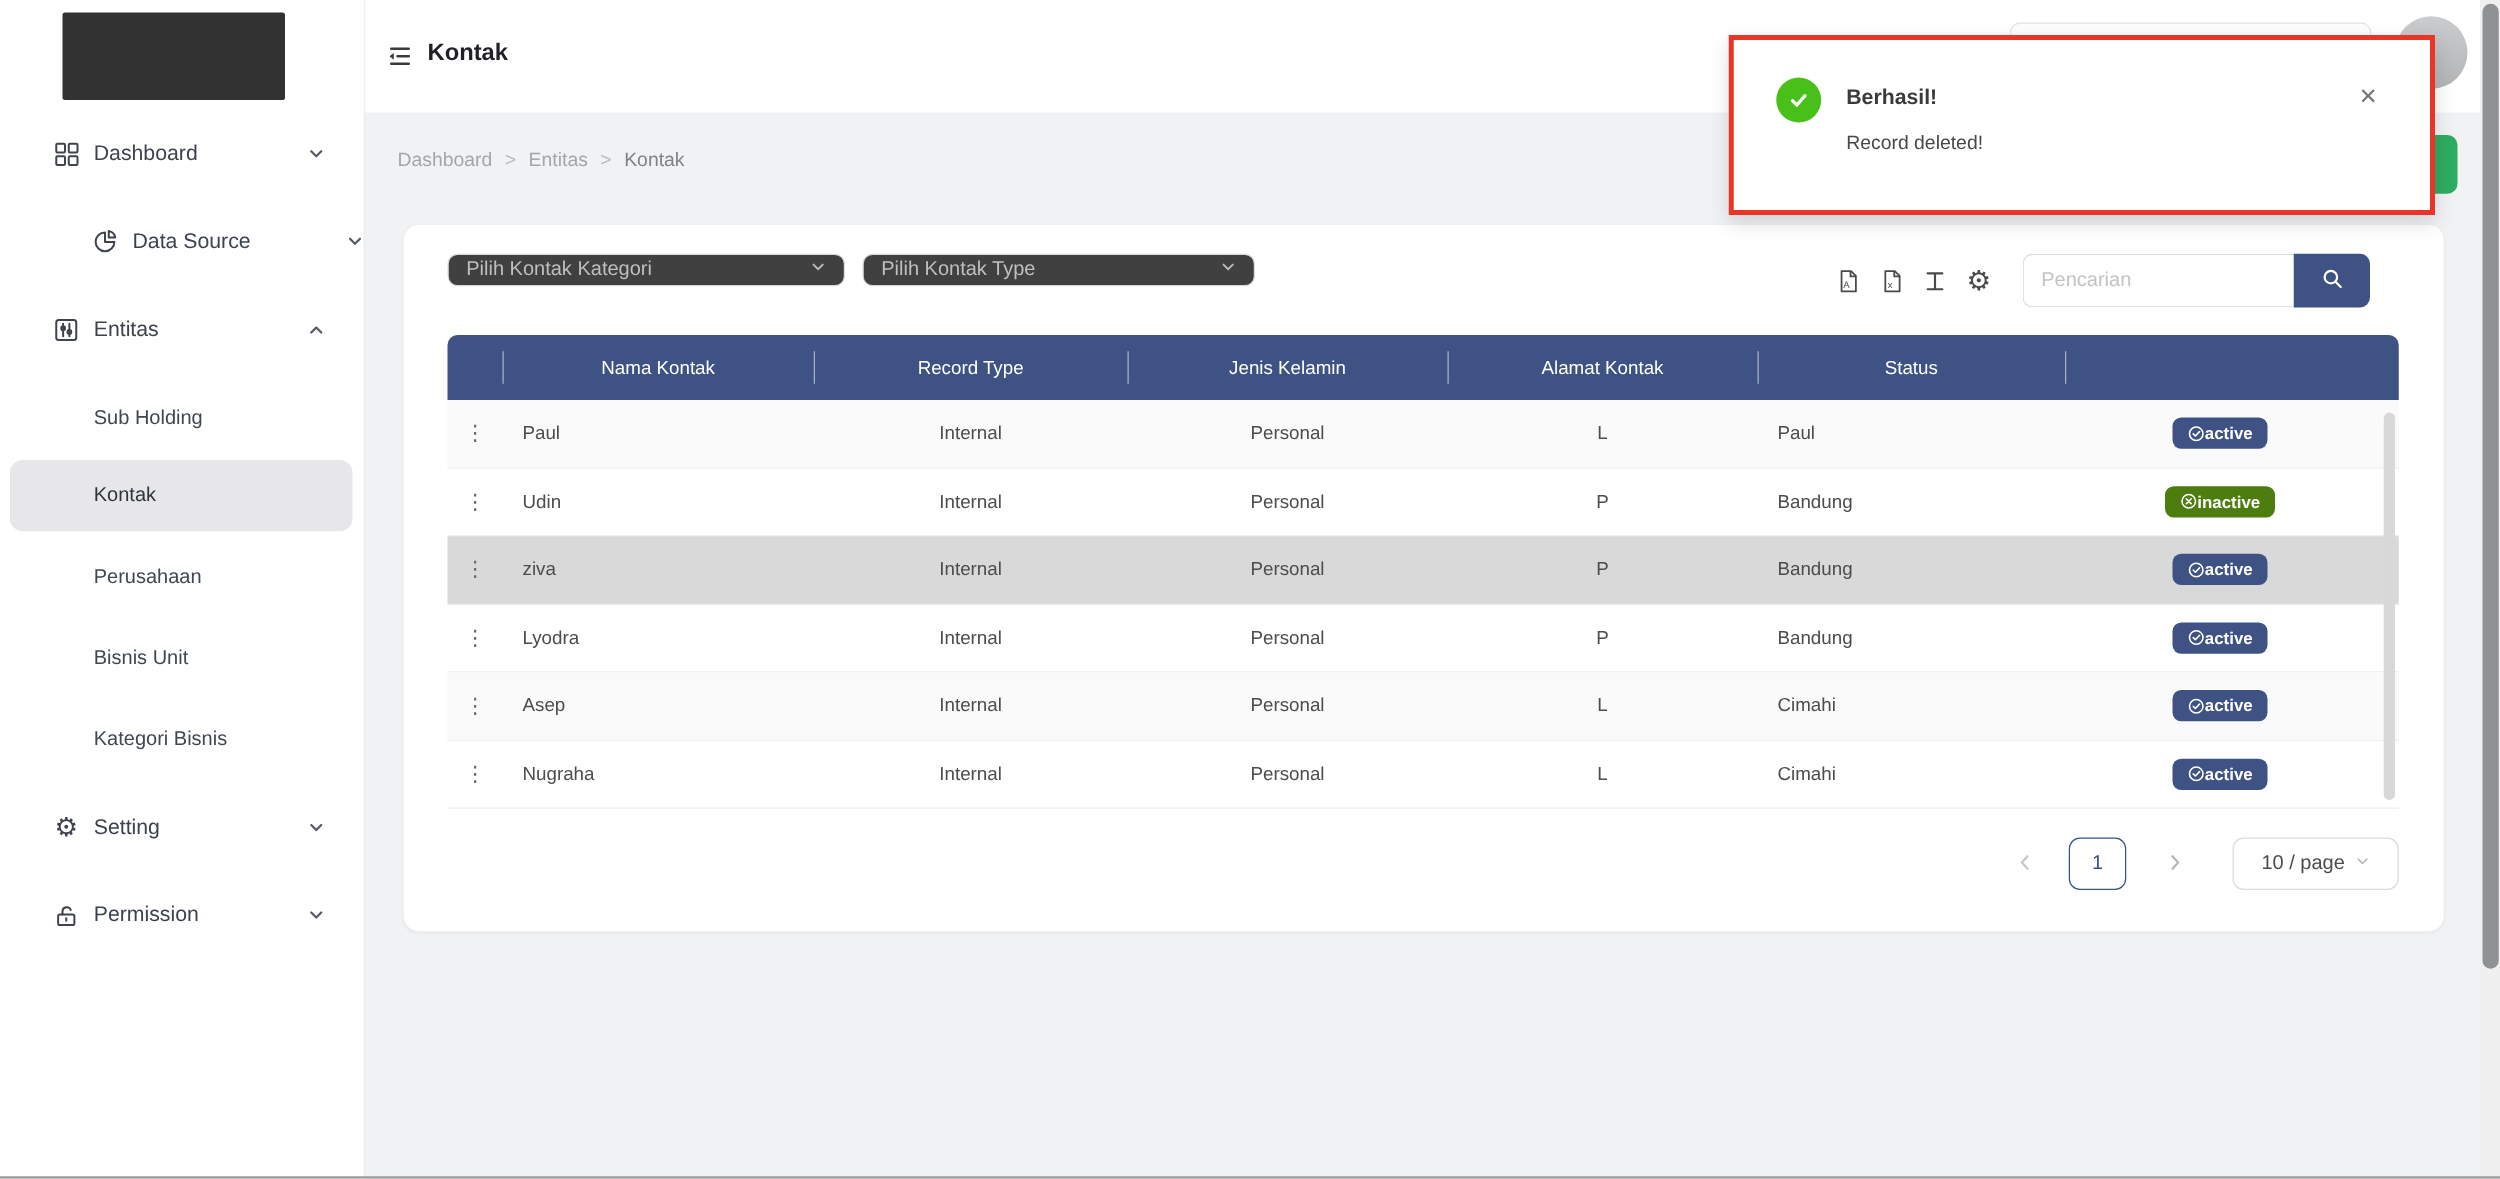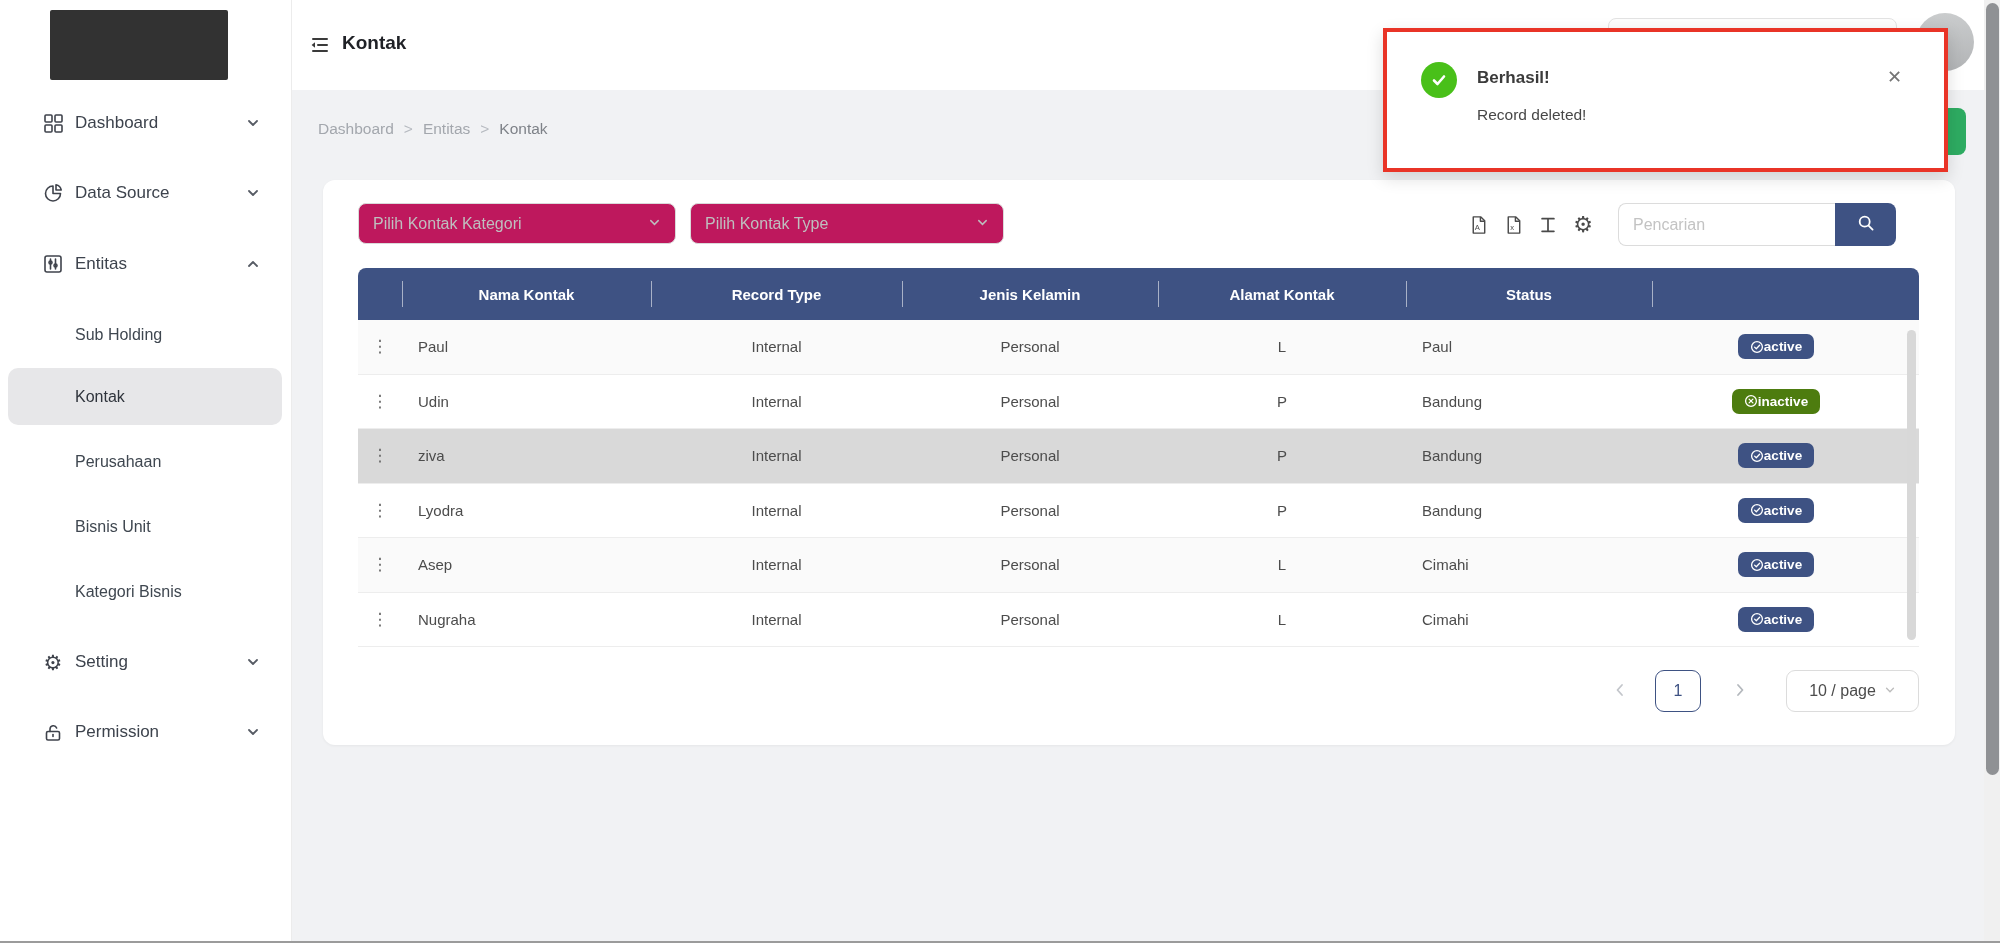--- a/index.html
+++ b/index.html
@@ -28,36 +28,36 @@
   .add-btn { position:absolute; left:1900px; top:108px; width:66px; height:47px; background:#2eac62; border-radius:8px; z-index:5; cursor:pointer; }
 
   
   .breadcrumb { position:absolute; left:318px; top:120px; font-size:15.5px; color:#a3a7ad; display:flex; gap:10px; z-index:2; }
   .breadcrumb .crumb { cursor:pointer; }
   .breadcrumb .crumb.last { color:#7e8288; }
   .breadcrumb .sep { color:#b6bac0; }
 
   
   .card { position:absolute; left:323px; top:180px; width:1632px; height:565px; background:#fff; border-radius:12px; box-shadow:0 1px 3px rgba(0,0,0,0.05); z-index:2; }
-  .select { position:absolute; top:23px; height:41px; border:1px solid #dadada; border-radius:8px; background:#be185d; display:flex; align-items:center; padding:0 14px; cursor:pointer; }
+  .select { position:absolute; top:23px; height:26px; border:1px solid #dadada; border-radius:8px; background:#404040; display:flex; align-items:center; padding:0 14px; cursor:pointer; }
   .select .ph { font-size:16px; color:#bfbfbf; flex:1; }
   .select .sel-chev { margin-left:8px; }
   .sel-kategori { left:35px; width:318px; }
   .sel-type { left:367px; width:314px; }
   .tool-icon { position:absolute; top:34px; width:22px; height:22px; cursor:pointer; color:#4a4a4a; display:flex; align-items:center; justify-content:center; }
   .searchbox { position:absolute; left:1295px; top:23px; width:278px; height:43px; display:flex; }
   .searchbox input { width:217px; height:43px; border:1px solid #dcdcdc; border-right:none; border-radius:8px 0 0 8px; padding:0 14px; font-size:16px; color:#444; outline:none; font-family:"Liberation Sans",sans-serif; }
   .searchbox input::placeholder { color:#c3c3c3; }
   .search-btn { width:61px; height:43px; background:#3e5283; border:none; border-radius:0 8px 8px 0; cursor:pointer; display:flex; align-items:center; justify-content:center; }
 
   
   .table { position:absolute; left:35px; top:88px; width:1561px; }
   .trow { display:grid; grid-template-columns:44px 249px 251px 256px 248px 246px 248px 19px; }
   .thead { background:#3e5283; border-radius:8px 8px 0 0; height:52px; }
-  .th { position:relative; display:flex; align-items:center; justify-content:center; color:#fff; font-size:15px; font-weight:bold; }
+  .th { position:relative; display:flex; align-items:center; justify-content:center; color:#fff; font-size:15px; font-weight:normal; }
   .th.sep::before { content:""; position:absolute; left:0; top:13px; bottom:13px; width:1px; background:rgba(255,255,255,0.55); }
   .row { height:54.5px; border-bottom:1px solid #ededed; background:#fff; }
   .row.stripe { background:#fafafa; }
   .row.highlight { background:#d9d9d9; }
   .td { display:flex; align-items:center; justify-content:center; font-size:15px; color:#4c4c4c; }
   .td.left { justify-content:flex-start; padding-left:16px; }
   .td-actions { cursor:pointer; }
   .kebab { font-size:17px; color:#6b6b6b; line-height:1; }
   .badge { display:inline-flex; align-items:center; gap:0; padding:5px 12px; border-radius:7px; font-size:13.5px; font-weight:bold; color:#fff; cursor:default; }
   .badge.active { background:#3e5283; }
@@ -97,21 +97,21 @@
           <rect x="3" y="13" width="7" height="7" rx="1"></rect>
           <rect x="13" y="13" width="7" height="7" rx="1"></rect>
         </svg>
     </span>
     <span class="nav-label">Dashboard</span>
     <span class="chev"><svg class="chevline" width="14" height="14" viewBox="0 0 14 14">
           <polyline points="3,5 7,9 11,5"></polyline>
         </svg></span>
   </div>
 
-  <div class="nav-item" style="top:171px;">
+  <div class="nav-item" style="top:171px;margin-left:31px;">
     <span class="nav-icon">
       <svg class="stroke" width="22" height="22" viewBox="0 0 22 22">
           <path d="M11 4 a7.5 7.5 0 1 0 7.5 7.5 h-7.5 z"></path>
           <path d="M14 2.8 a6.5 6.5 0 0 1 5.2 5.2 h-5.2 z"></path>
         </svg>
     </span>
     <span class="nav-label">Data Source</span>
     <span class="chev"><svg class="chevline" width="14" height="14" viewBox="0 0 14 14">
           <polyline points="3,5 7,9 11,5"></polyline>
         </svg></span>

